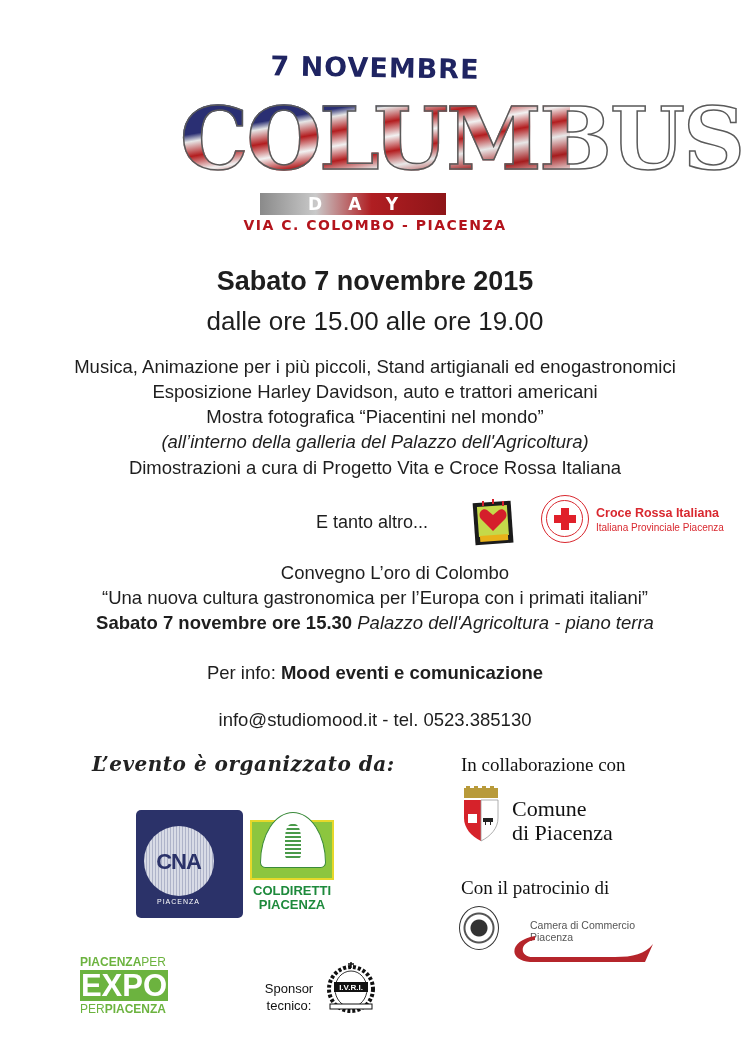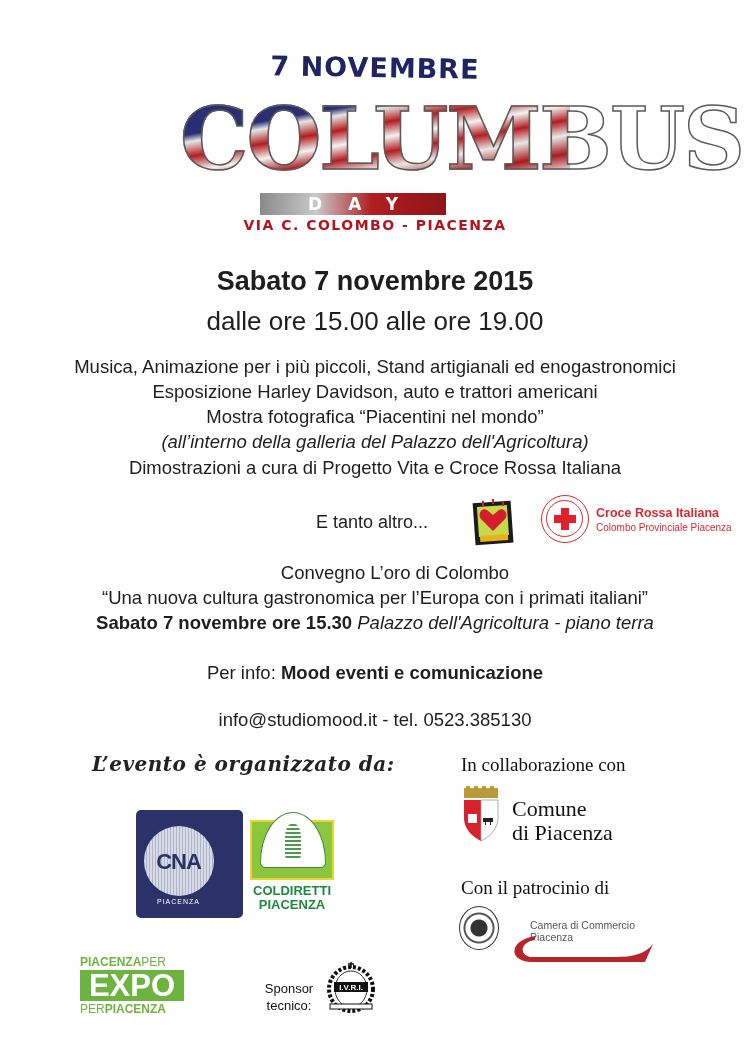--- a/index.html
+++ b/index.html
@@ -55,21 +55,21 @@
   .comune { top:797px; left:512px; font-family:"Liberation Serif", serif; font-size:22px; line-height:24px; color:#111; }
   .patro-title { top:877px; left:461px; font-family:"Liberation Serif", serif; font-size:19px; color:#111; }
   .seal { top:906px; left:459px; width:40px; height:44px; border-radius:50%; border:1px solid #333; box-sizing:border-box; background:radial-gradient(circle,#333 0 8px,#fff 9px 13px,#555 14px 15px,#fff 16px); }
   .ccp { top:919px; left:530px; font-family:"Liberation Sans", sans-serif; font-size:10.5px; line-height:12px; color:#555; }
   .swoosh { top:930px; left:505px; width:150px; height:36px; }
 
   
   .expo { top:955px; left:80px; width:106px; height:62px; }
   .expo .top { position:absolute; left:0; top:0; font-family:"Liberation Sans", sans-serif; font-size:12px; color:#6cb33f; }
   .expo .top b { font-weight:bold; }
-  .expo .mid { position:absolute; left:0; top:15px; width:104px; height:31px; background:#6cb33f; color:#fff; font-family:"Liberation Sans", sans-serif; font-weight:bold; font-size:31px; line-height:31px; text-align:center; letter-spacing:0px; }
+  .expo .mid { position:absolute; left:0; top:15px; width:88px; height:31px; background:#6cb33f; color:#fff; font-family:"Liberation Sans", sans-serif; font-weight:bold; font-size:31px; line-height:31px; text-align:center; letter-spacing:0px; }
   .expo .bot { position:absolute; left:0; top:47px; font-family:"Liberation Sans", sans-serif; font-size:12px; color:#6cb33f;text-align:center; }
   .sponsor { top:980px; left:259px; width:60px; font-family:"Liberation Sans", sans-serif; font-size:13px; line-height:17px; text-align:center; color:#111; }
   .ivri { top:960px; left:322px; width:58px; height:58px; }
 </style>
 </head>
 <body>
 
 <div class="abs date-arc">7 NOVEMBRE</div>
 <div class="abs columbus">
   <div class="columbus-text">COLUMBUS</div>
@@ -94,21 +94,21 @@
   <line x1="15" y1="4" x2="15" y2="9" stroke="#d51e2b" stroke-width="2"></line>
   <line x1="25" y1="2" x2="25" y2="7" stroke="#d51e2b" stroke-width="2"></line>
   <line x1="35" y1="4" x2="35" y2="9" stroke="#d51e2b" stroke-width="2"></line>
 </svg>
 <div class="abs cri-logo">
   <div class="ring"></div>
   <div class="cross-v"></div>
   <div class="cross-h"></div>
 </div>
 <div class="abs cri-title">Croce Rossa Italiana</div>
-<div class="abs cri-sub">Colombo Provinciale Piacenza</div>
+<div class="abs cri-sub">Italiana Provinciale Piacenza</div>
 
 <div class="abs center txt line c1">Convegno L’oro di Colombo</div>
 <div class="abs center txt line c2">“Una nuova cultura gastronomica per l’Europa con i primati italiani”</div>
 <div class="abs center txt line c3"><span class="b">Sabato 7 novembre ore 15.30</span><span class="i"> Palazzo dell'Agricoltura - piano terra</span></div>
 
 <div class="abs center txt line i1"><span>Per info: </span><span class="b">Mood eventi e comunicazione</span></div>
 <div class="abs center txt line i2">info@studiomood.it - tel. 0523.385130</div>
 
 <div class="abs org-title">L’evento è organizzato da:</div>
 <div class="abs cna">

